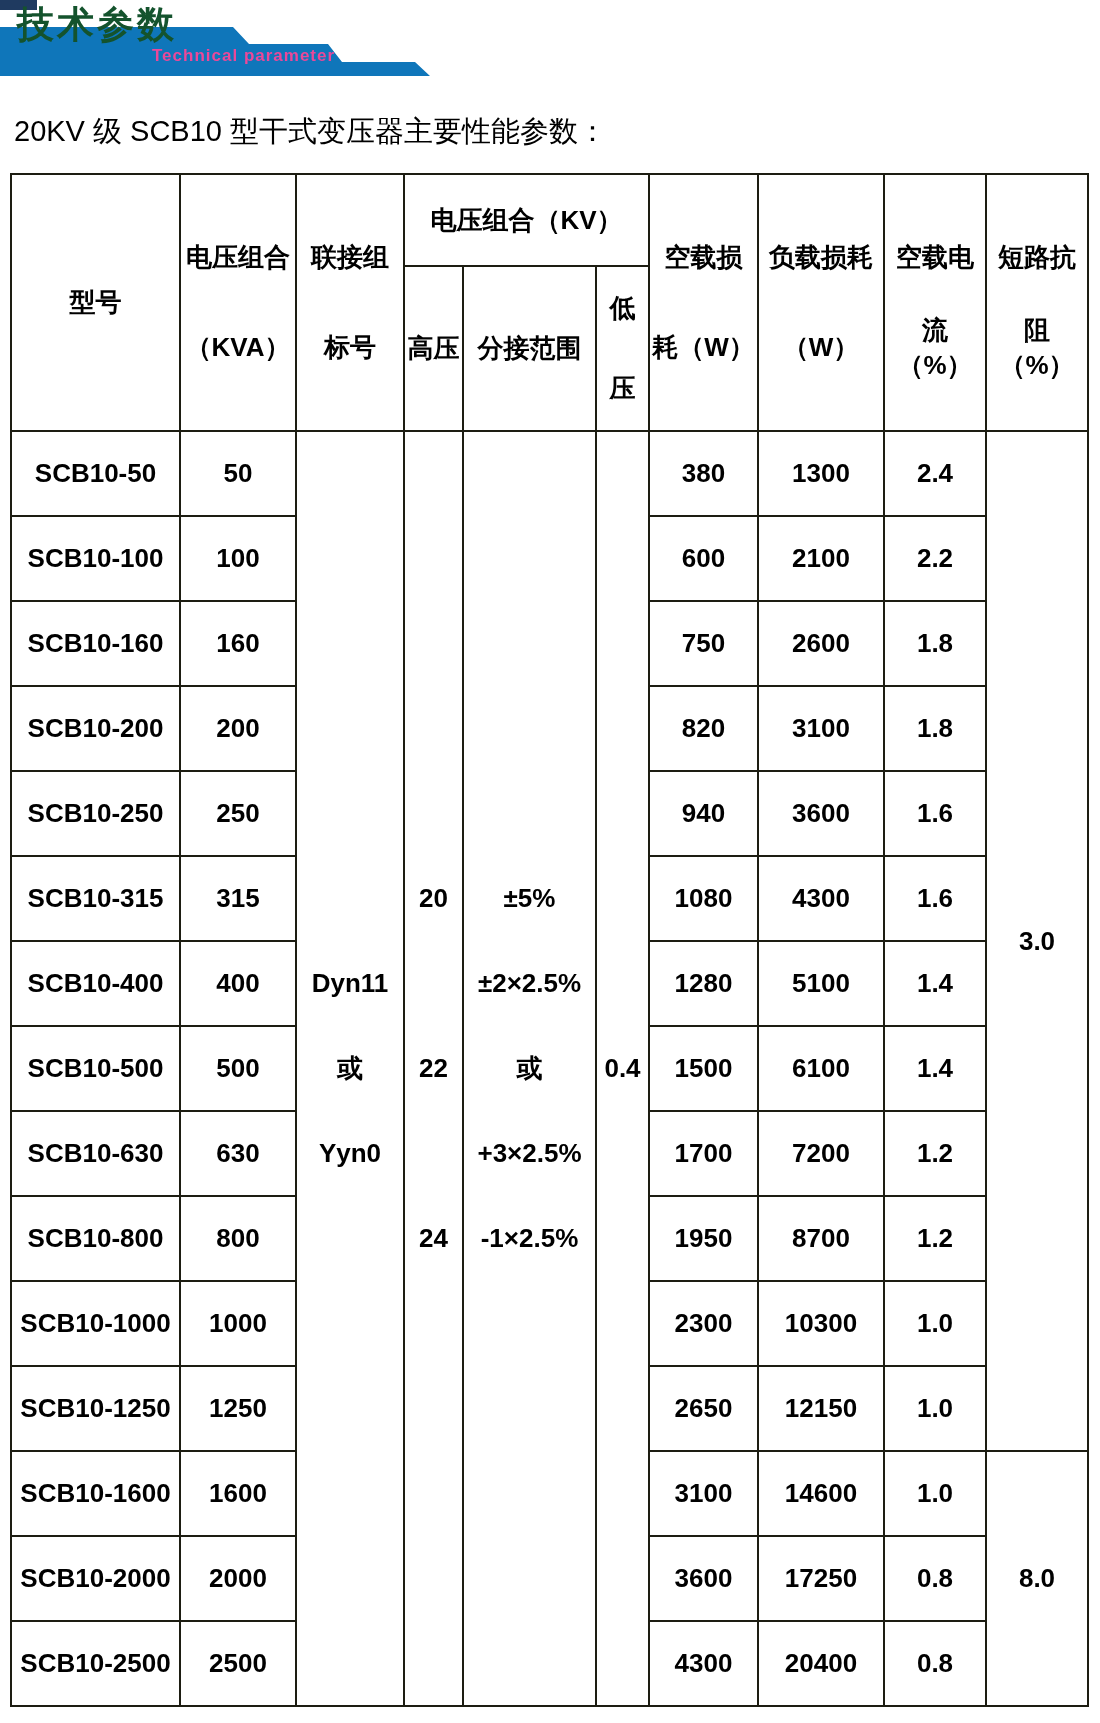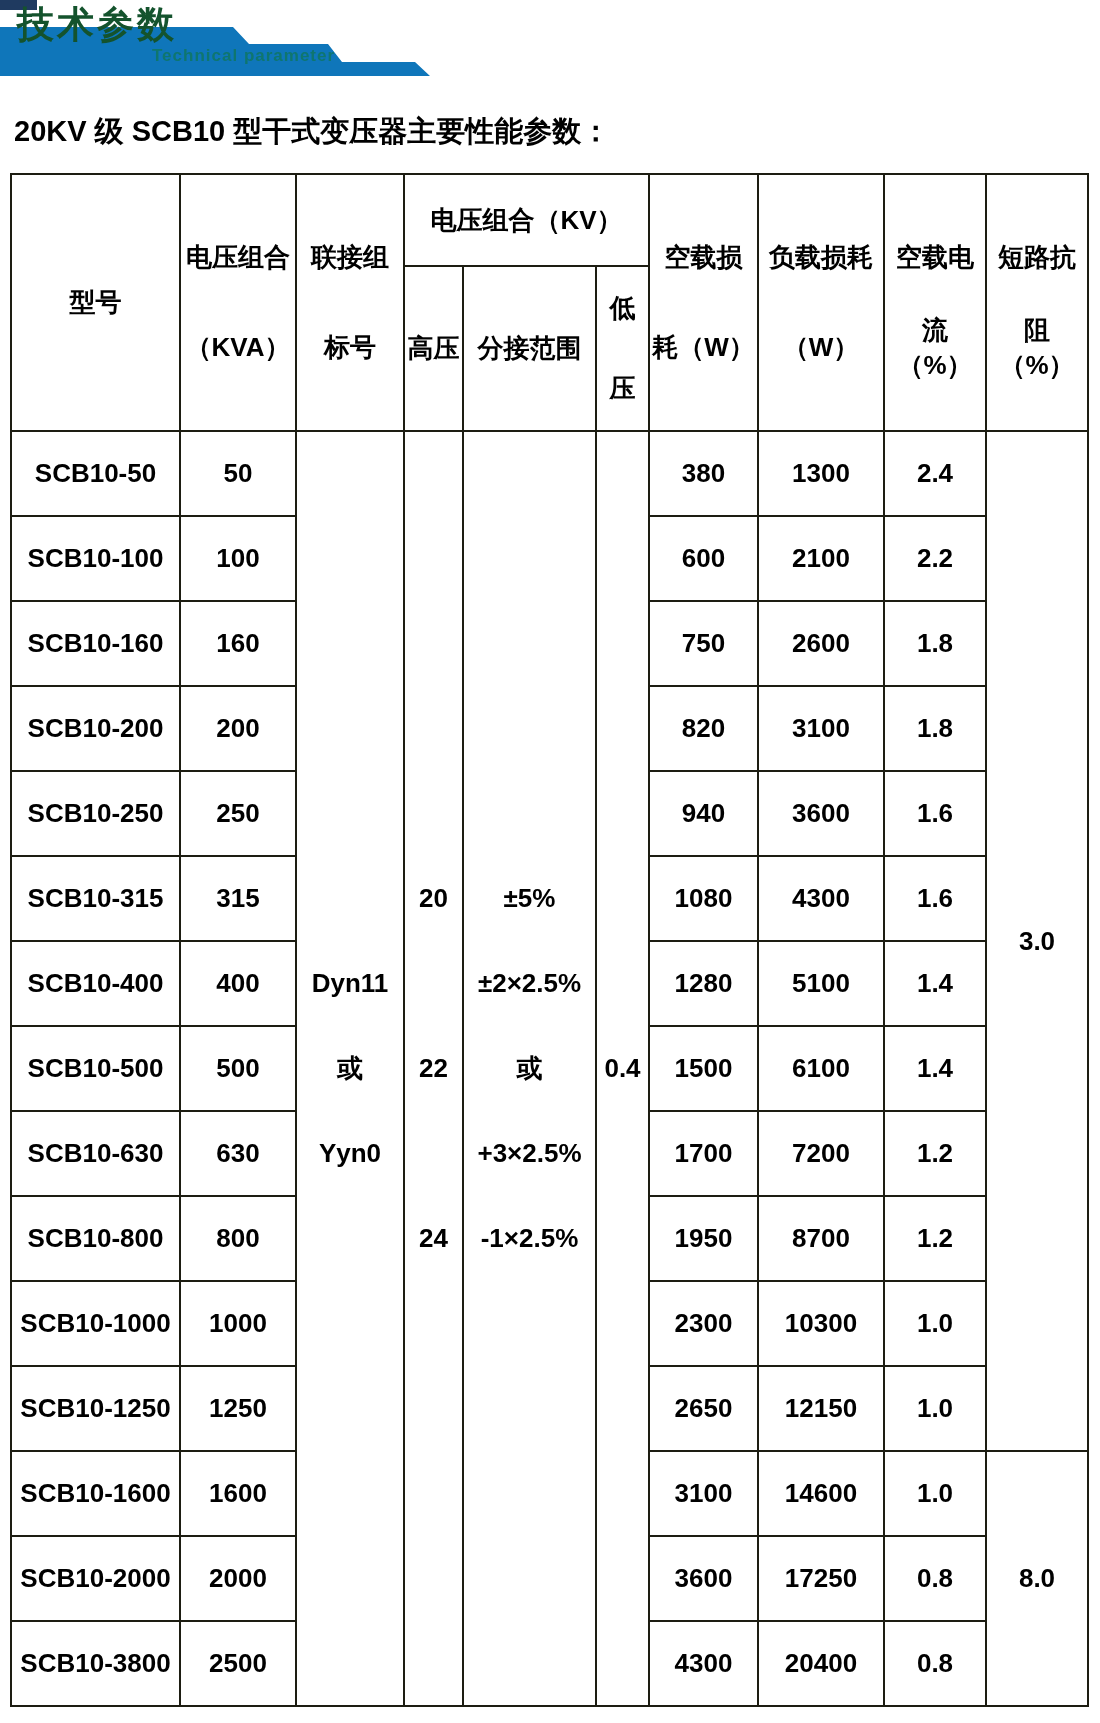--- a/index.html
+++ b/index.html
@@ -20,28 +20,28 @@
     background:#0f76ba;
     clip-path:polygon(0 0,233px 0,249px 17px,328px 17px,342px 35px,415px 35px,430px 49px,0 49px);
   }
   .banner-title{
     position:absolute;left:17px;top:3px;
     font-size:37px;font-weight:700;color:#14532d;letter-spacing:3px;
     line-height:44px;white-space:nowrap;
   }
   .banner-subtitle{
     position:absolute;left:152px;top:46px;
-    font-size:17px;font-weight:700;color:#0f766e;letter-spacing:1px;
+    font-size:17px;font-weight:700;color:#ec4899;letter-spacing:1px;
     white-space:nowrap;
     text-align:center;
   }
   
   .page-heading{
     position:absolute;left:14px;top:112px;
-    font-size:29px;font-weight:700;white-space:nowrap;
+    font-size:29px;font-weight:400;white-space:nowrap;
   }
   
   table.spec{
     position:absolute;left:10px;top:173px;
     border-collapse:collapse;table-layout:fixed;
     width:1077px;
   }
   table.spec th,table.spec td{
     border:2px solid #1d1d12;
     text-align:center;vertical-align:middle;
@@ -233,20 +233,20 @@
       <td rowspan="3">8.0</td>
     </tr>
     <tr>
       <td>SCB10-2000</td>
       <td>2000</td>
       <td>3600</td>
       <td>17250</td>
       <td>0.8</td>
     </tr>
     <tr>
-      <td>SCB10-3800</td>
+      <td>SCB10-2500</td>
       <td>2500</td>
       <td>4300</td>
       <td>20400</td>
       <td>0.8</td>
     </tr>
   </tbody>
 </table>
 
 </body></html>

